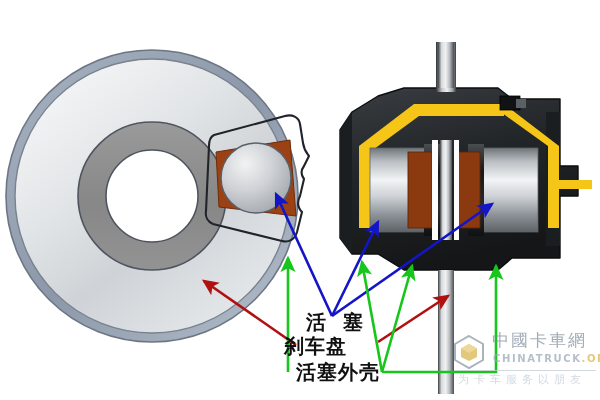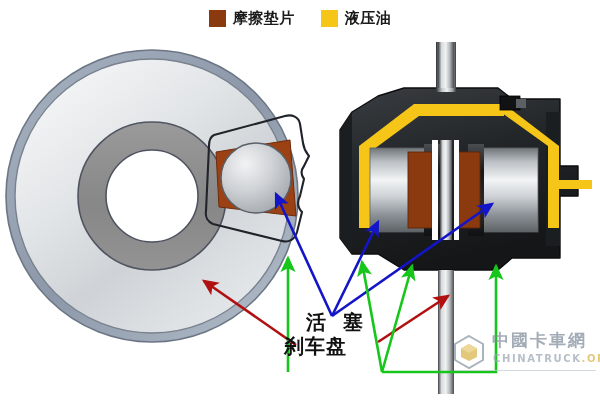--- a/index.html
+++ b/index.html
@@ -82,21 +82,21 @@
     left: 0;
     top: 8px;
     width: 34px;
     height: 36px;
   }
   .wm-cn {
     position: absolute;
     left: 40px;
     top: 6px;
     font-size: 17px;
-    font-weight: bold;
+    font-weight: normal;
     color: #7f8c9b;
     letter-spacing: 2px;
     line-height: 1;
     white-space: nowrap;
   }
   .wm-en {
     position: absolute;
     left: 41px;
     top: 28px;
     font-size: 10px;
@@ -272,40 +272,32 @@
     </g>
 
     <g>
       <path d="M288,372 L288,258" stroke="#16c61a" stroke-width="2.6" fill="none" marker-end="url(#arrowGreen)"></path>
       <path d="M382,372 L362,262" stroke="#16c61a" stroke-width="2.6" fill="none" marker-end="url(#arrowGreen)"></path>
       <path d="M382,372 L412,266" stroke="#16c61a" stroke-width="2.6" fill="none" marker-end="url(#arrowGreen)"></path>
       <path d="M382,372 L496,372 L496,266" stroke="#16c61a" stroke-width="2.6" fill="none" marker-end="url(#arrowGreen)"></path>
     </g>
   </svg>
 
-  <div class="legend-row">
-    <div class="legend-item">
-      <span class="legend-swatch" style="background:#8B3A10;"></span>
-      <span class="legend-label">摩擦垫片</span>
-    </div>
-    <div class="legend-item">
-      <span class="legend-swatch" style="background:#F5C518;"></span>
-      <span class="legend-label">液压油</span>
-    </div>
-  </div>
 
   <div class="callout" id="callout-piston">活 塞</div>
   <div class="callout" id="callout-disc">刹车盘</div>
+  <div class="callout" id="callout-housing">活塞外壳</div>
 
   <div class="watermark">
     <svg class="wm-mark" viewBox="0 0 34 36">
       <polygon points="17,2 31,10 31,26 17,34 3,26 3,10" fill="none" stroke="#8a97a4" stroke-width="2"></polygon>
       <polygon points="17,10 25,14.5 25,23 17,27 9,23 9,14.5" fill="#d9b34a"></polygon>
       <polygon points="17,10 25,14.5 17,19 9,14.5" fill="#e8ca72"></polygon>
     </svg>
     <div class="wm-cn">中國卡車網</div>
     <div class="wm-en">
       <span>CHINATRUCK</span><span class="org">.ORG</span>
     </div>
     <div class="wm-rule"></div>
+    <div class="wm-tag">为卡车服务以朋友</div>
   </div>
 
 </div>
 
 </body></html>

